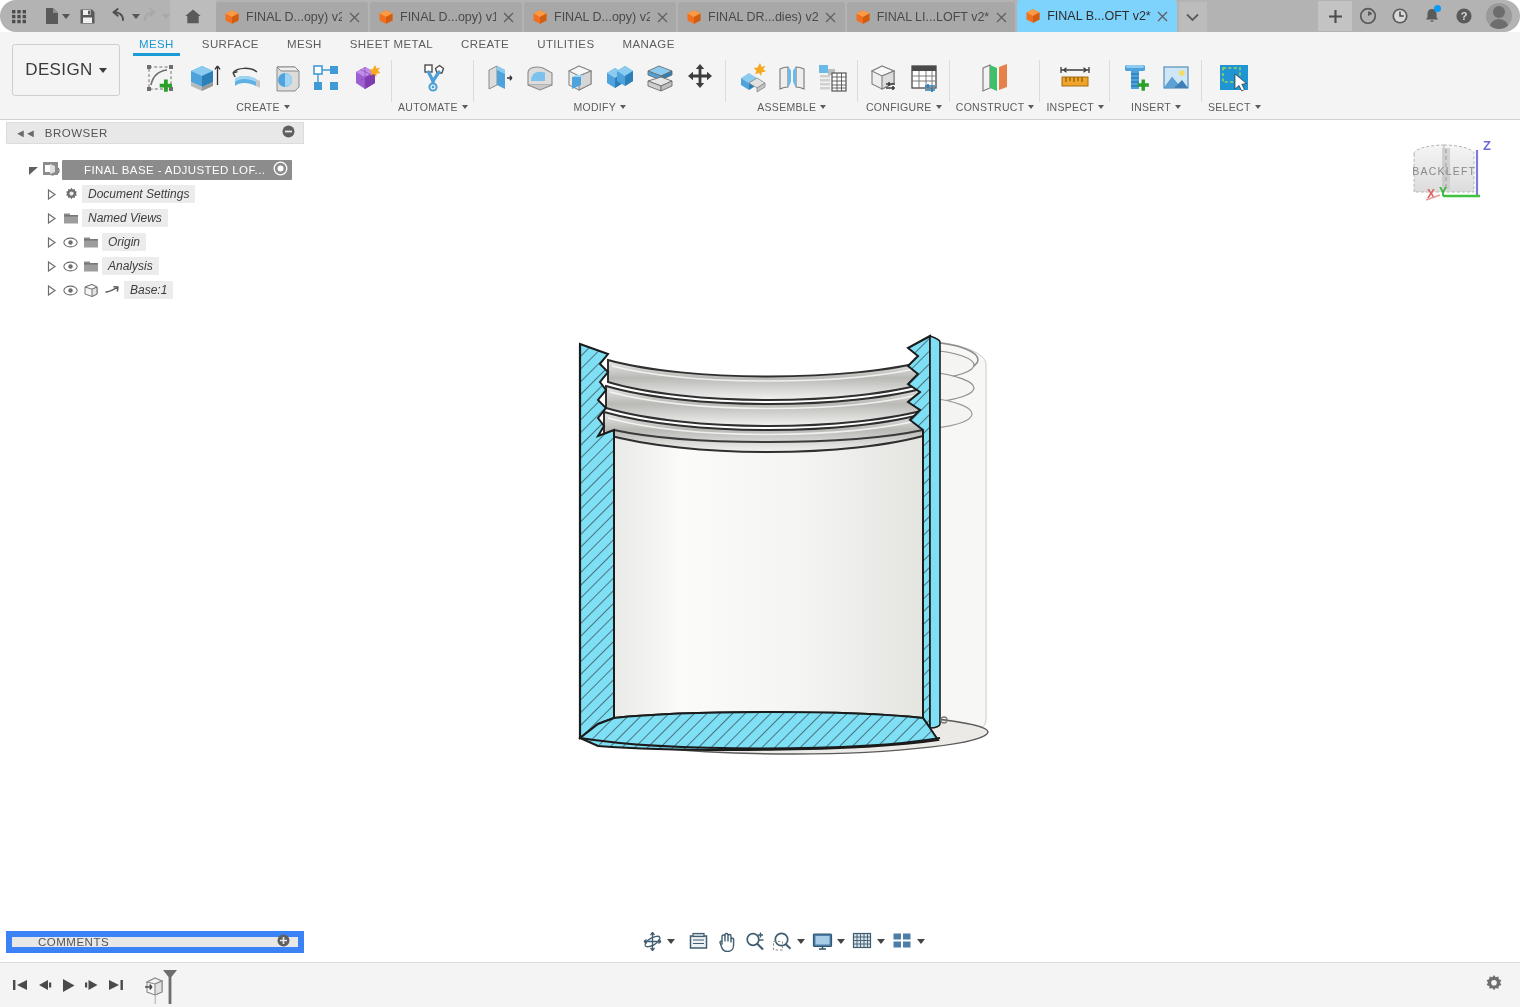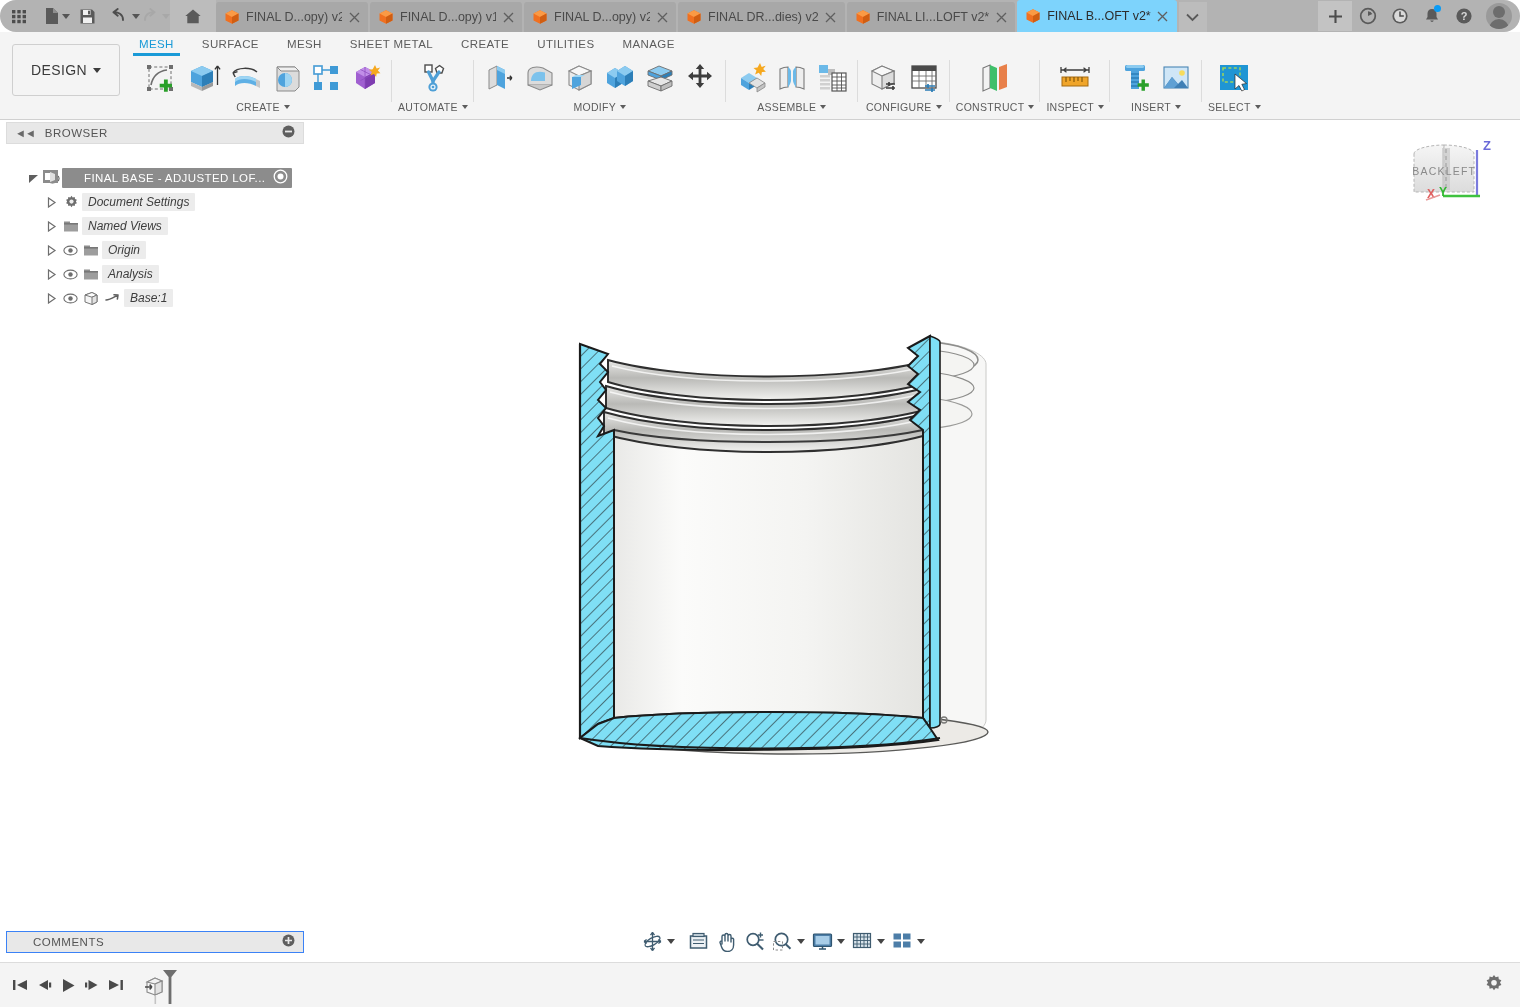--- a/index.html
+++ b/index.html
@@ -71,21 +71,21 @@
   }
   .rtab.active { color: #1a9ad7; }
   .rtab.active::after{
     content:""; position:absolute; left:8px; right:8px; bottom:0; height:3px; background:#1a9ad7;
   }
   #design-btn {
     position:absolute; left: 12px; top: 12px; width: 108px; height: 52px;
     border:1px solid #cfcfcf; border-radius:3px; background:#f4f4f4;
     display:flex; align-items:center; justify-content:center; cursor:pointer;
   }
-  #design-btn span { font-size:14px; color:#3b3b3b; letter-spacing:.4px;}
+  #design-btn span { font-size:17px; color:#3b3b3b; letter-spacing:.4px;}
   #design-btn .caret{border-top-color:#3b3b3b; margin-left:6px;}
 
   #ribbon-body {
     position:absolute; left: 134px; top: 24px; right:0; height: 63px;
     display:flex; align-items:flex-start;
   }
   .rgroup { display:flex; flex-direction:column; align-items:center; height:62px; position:relative; padding:0 6px;}
   .rgroup.sep::after{content:"";position:absolute;right:0;top:4px;bottom:16px;width:1px;background:#dcdcdc;}
   .ricons { display:flex; align-items:flex-start; height:42px; padding-top:2px; }
   .ric { width:40px; height:40px; display:flex;align-items:center;justify-content:center;cursor:pointer;}
@@ -97,21 +97,21 @@
   #browser {
     position:absolute; left:6px; top:122px; width:298px;
   }
   #browser-header {
     height:22px; background:#e8e8e8; border:1px solid #dcdcdc;
     display:flex; align-items:center; padding:0 8px;
   }
   #browser-header .collapse { font-size:11px; color:#6a6a6a; cursor:pointer; letter-spacing:-1px;}
   #browser-header .btitle { font-size:11.5px; color:#555; margin-left:10px; letter-spacing:.5px;}
   #browser-header .minus { margin-left:auto; cursor:pointer; }
-  #tree { padding-top: 24px; }
+  #tree { padding-top: 16px; }
   .trow { display:flex; align-items:center; height:20px; margin-bottom:4px; font-size:12px; color:#3d3d3d;}
   .trow .arrow { width:18px; display:flex; align-items:center; justify-content:center; cursor:pointer;}
   .trow .eye { width:20px; display:flex; align-items:center; justify-content:center; cursor:pointer;}
   .trow .ticon { width:22px; display:flex;align-items:center;justify-content:center;}
   .trow .tlbl { padding:2px 6px; background:#ececec; border-radius:1px; white-space:nowrap; cursor:pointer;font-style:italic;}
   .trow.root { margin-left:18px; }
   .trow.root .rootbox {
     display:flex; align-items:center; background:#8c8c8c; color:#fff; height:20px;
     padding-right:4px; border-radius:1px;
   }
@@ -120,21 +120,21 @@
 
   
   #canvas {
     position:absolute; left:306px; top:122px; right:0; bottom:0; background:#ffffff;
   }
   #viewcube { position:absolute; right:22px; top:12px; width:96px; height:84px; cursor:pointer;}
 
   
   #comments {
     position:absolute; left:6px; top:931px; width:298px; height:22px;
-    background:#e8e8e8; border:1px solid #3b82f6; display:flex; align-items:center; padding:0 8px;
+    background:#e8e8e8; border:6px solid #3b82f6; display:flex; align-items:center; padding:0 8px;
   }
   #comments .ctitle{ font-size:11.5px; color:#555; letter-spacing:.5px; margin-left:18px;}
   #comments .plus { margin-left:auto; cursor:pointer;}
 
   
   #navbar {
     position:absolute; left:638px; top:928px; height:26px;
     display:flex; align-items:center;
   }
   .nv { height:26px; display:flex; align-items:center; cursor:pointer; padding:0 2px;}

